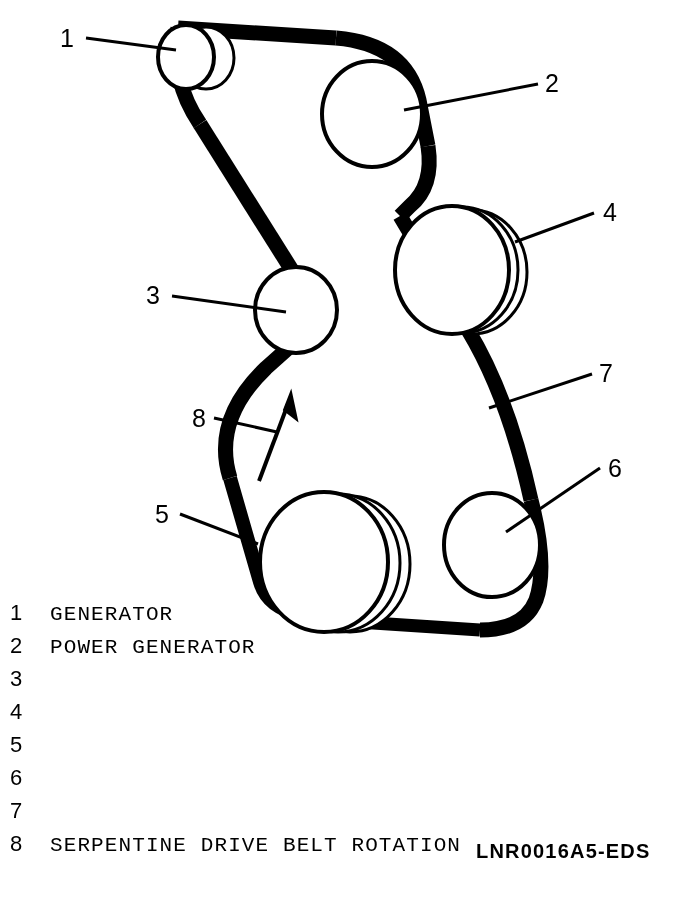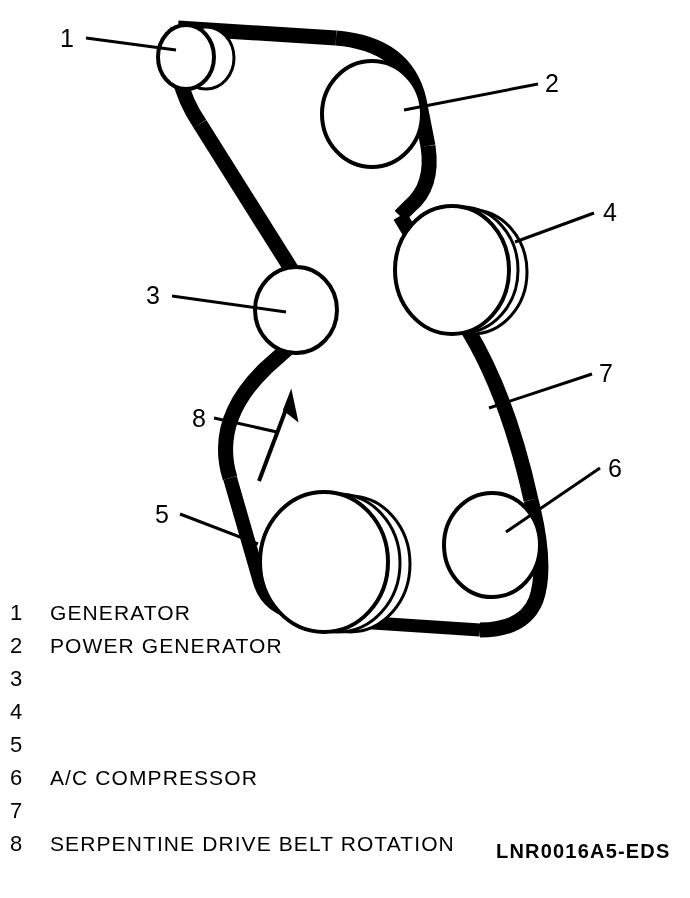--- a/index.html
+++ b/index.html
@@ -52,27 +52,27 @@
     width: 40px;
     flex: 0 0 40px;
     font-size: 22px;
     color: #000000;
     font-family: "Liberation Sans", sans-serif;
     letter-spacing: 0.5px;
   }
   .legend-label {
     font-size: 21px;
     color: #000000;
-    font-family: Liberation Sans, sans-serif;
+    font-family: Liberation Mono, monospace;
     letter-spacing: 1.1px;
     white-space: nowrap;
   }
   #doc-code {
     position: absolute;
-    left: 496px;
+    left: 476px;
     top: 840px;
     font-size: 20px;
     letter-spacing: 1.2px;
     color: #000000;
     font-family: "Liberation Sans", sans-serif;
     font-weight: 700;
   }
 </style>
 </head>
 <body>
@@ -185,21 +185,20 @@
       <span class="legend-num">3</span>
     </div>
     <div class="legend-row">
       <span class="legend-num">4</span>
     </div>
     <div class="legend-row">
       <span class="legend-num">5</span>
     </div>
     <div class="legend-row">
       <span class="legend-num">6</span>
-      <span class="legend-label">A/C COMPRESSOR</span>
     </div>
     <div class="legend-row">
       <span class="legend-num">7</span>
     </div>
     <div class="legend-row">
       <span class="legend-num">8</span>
       <span class="legend-label">SERPENTINE DRIVE BELT ROTATION</span>
     </div>
   </div>
 

